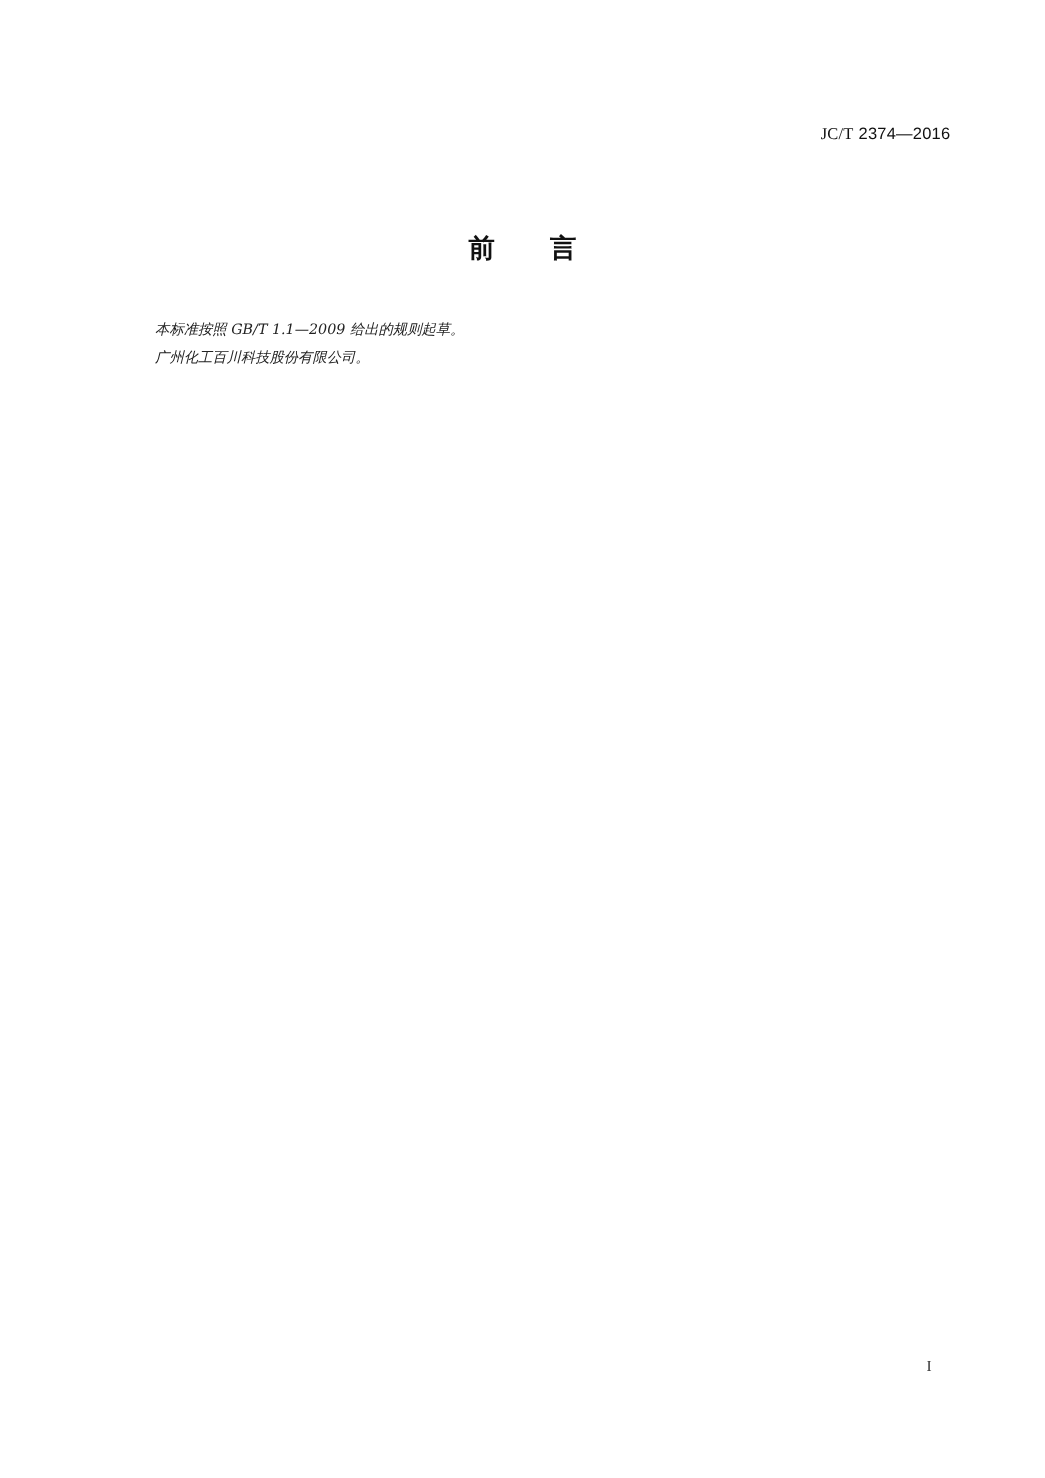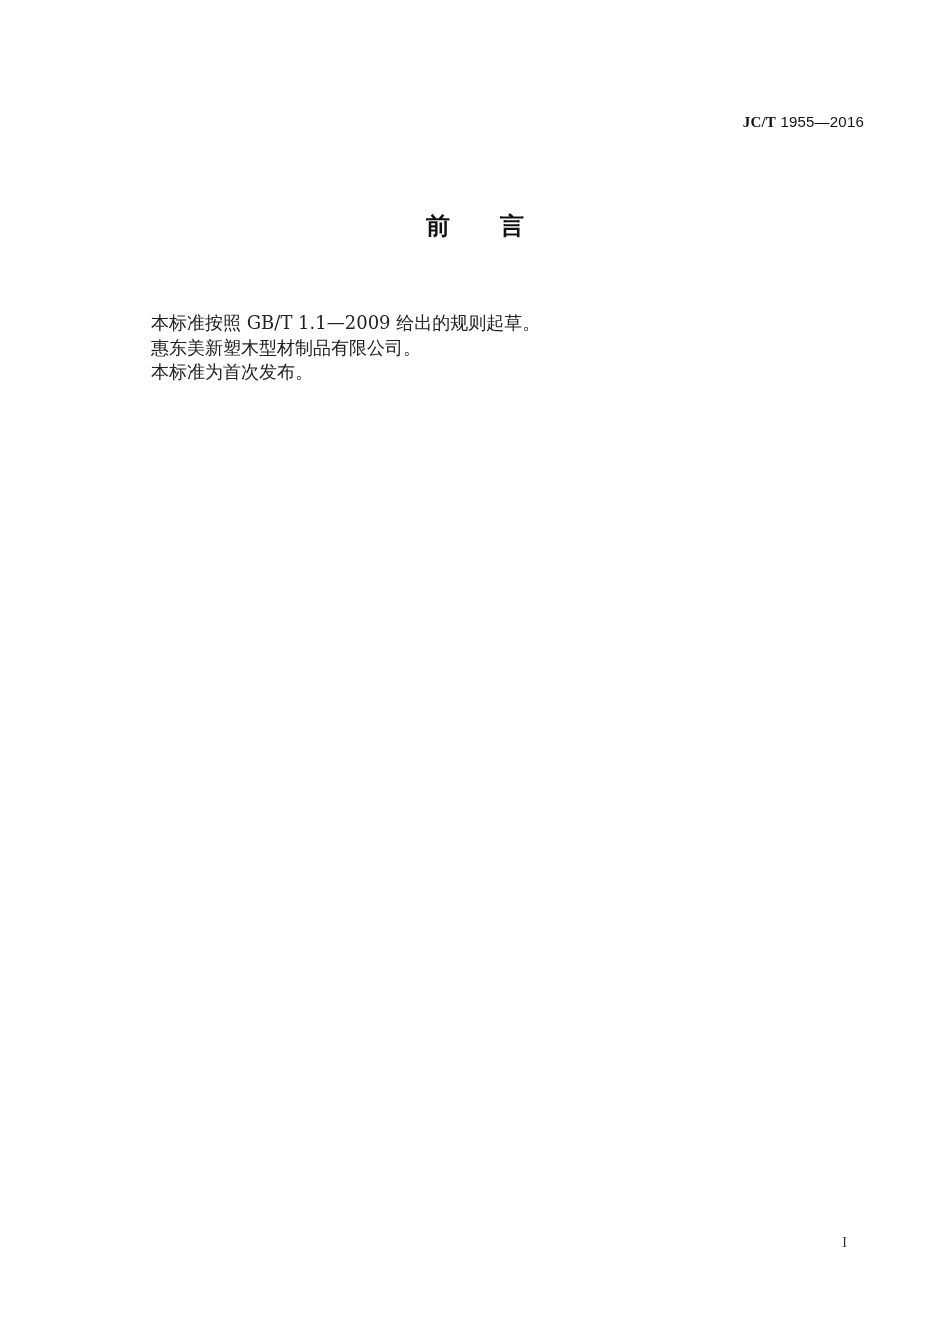--- a/index.html
+++ b/index.html
@@ -19,68 +19,68 @@
       position: absolute;
       top: 113px;
       right: 86px;
       font-family: "Liberation Sans", sans-serif;
       font-size: 15px;
       color: #111;
       letter-spacing: 0.2px;
     }
     .std-code .std-prefix {
       font-family: "Liberation Serif", serif;
-      font-weight: bold;
+      font-weight: normal;
     }
     .title {
       position: absolute;
       top: 210px;
       left: 0;
       width: 950px;
       text-align: center;
       font-size: 24px;
       letter-spacing: 50px;
       padding-left: 50px;
       box-sizing: border-box;
       font-family: "DejaVu Sans", sans-serif;
       font-weight: bold;
       color: #111;
     }
     .body-text {
       position: absolute;
-      top: 311px;
+      top: 289px;
       left: 115px;
       width: 748px;
-      font-size: 18px;
+      font-size: 13px;
       line-height: 24.5px;
       color: #222;
       text-align: justify;
+      font-style: italic;
     }
     .para {
       margin: 0;
       text-indent: 2em;
     }
     .page-number {
       position: absolute;
       top: 1235px;
       right: 103px;
       font-family: "Liberation Serif", serif;
       font-size: 14px;
       color: #333;
     }
   </style>
 </head>
 <body>
 
 <div class="std-code">
   <span class="std-prefix">JC/T</span>
-  <span>1955—2016</span>
+  <span>2374—2016</span>
 </div>
 
 <div class="title">前言</div>
 
 <div class="body-text">
   <p class="para">本标准按照 GB/T 1.1—2009 给出的规则起草。</p>
-  <p class="para">惠东美新塑木型材制品有限公司。</p>
-  <p class="para">本标准为首次发布。</p>
+  <p class="para">广州化工百川科技股份有限公司。</p>
 </div>
 
 <div class="page-number">I</div>
 
 </body></html>

